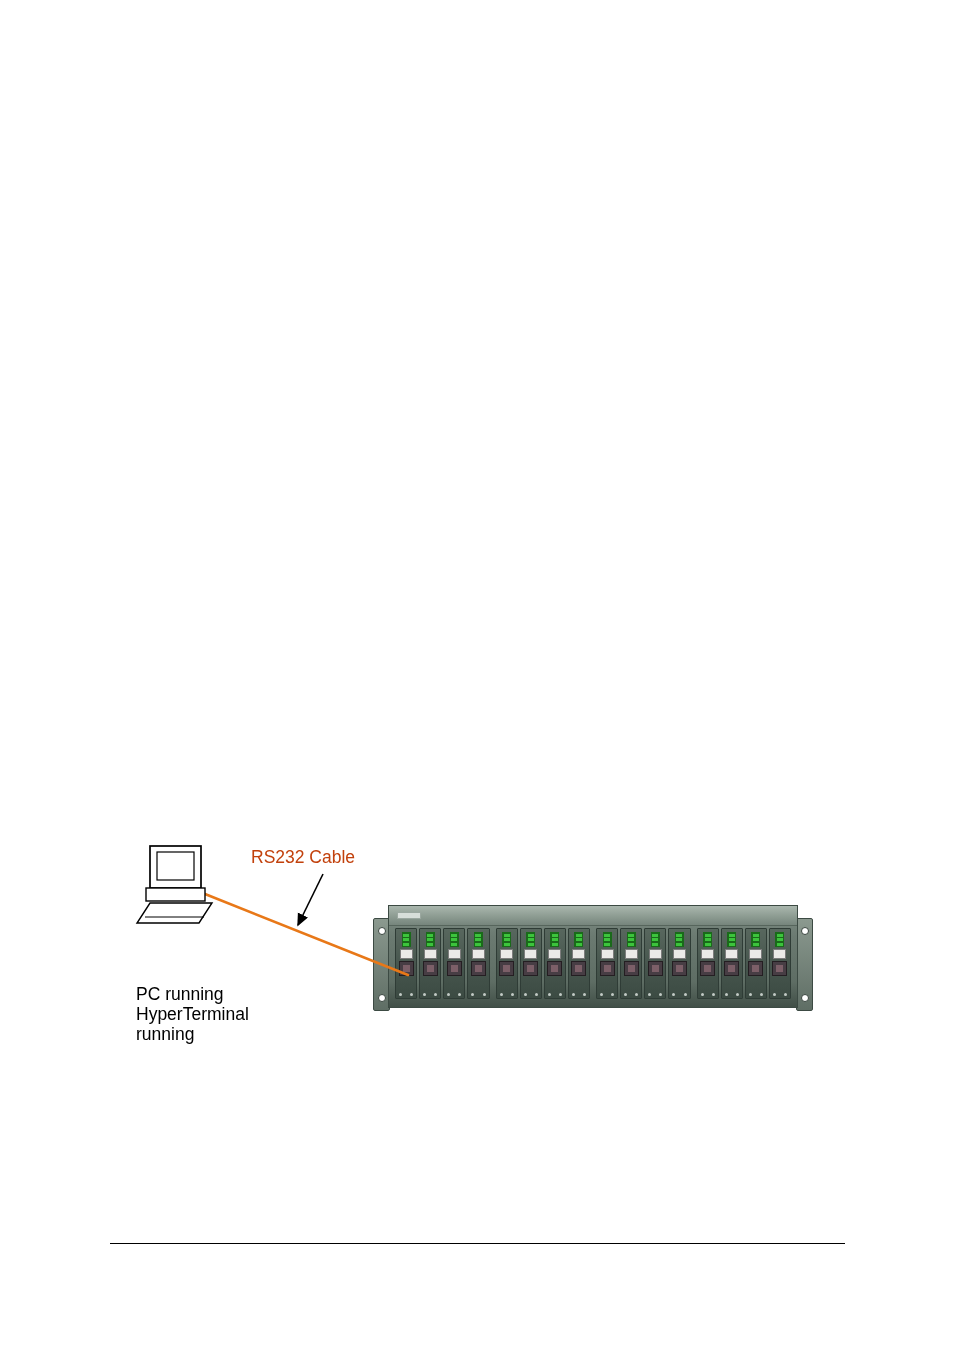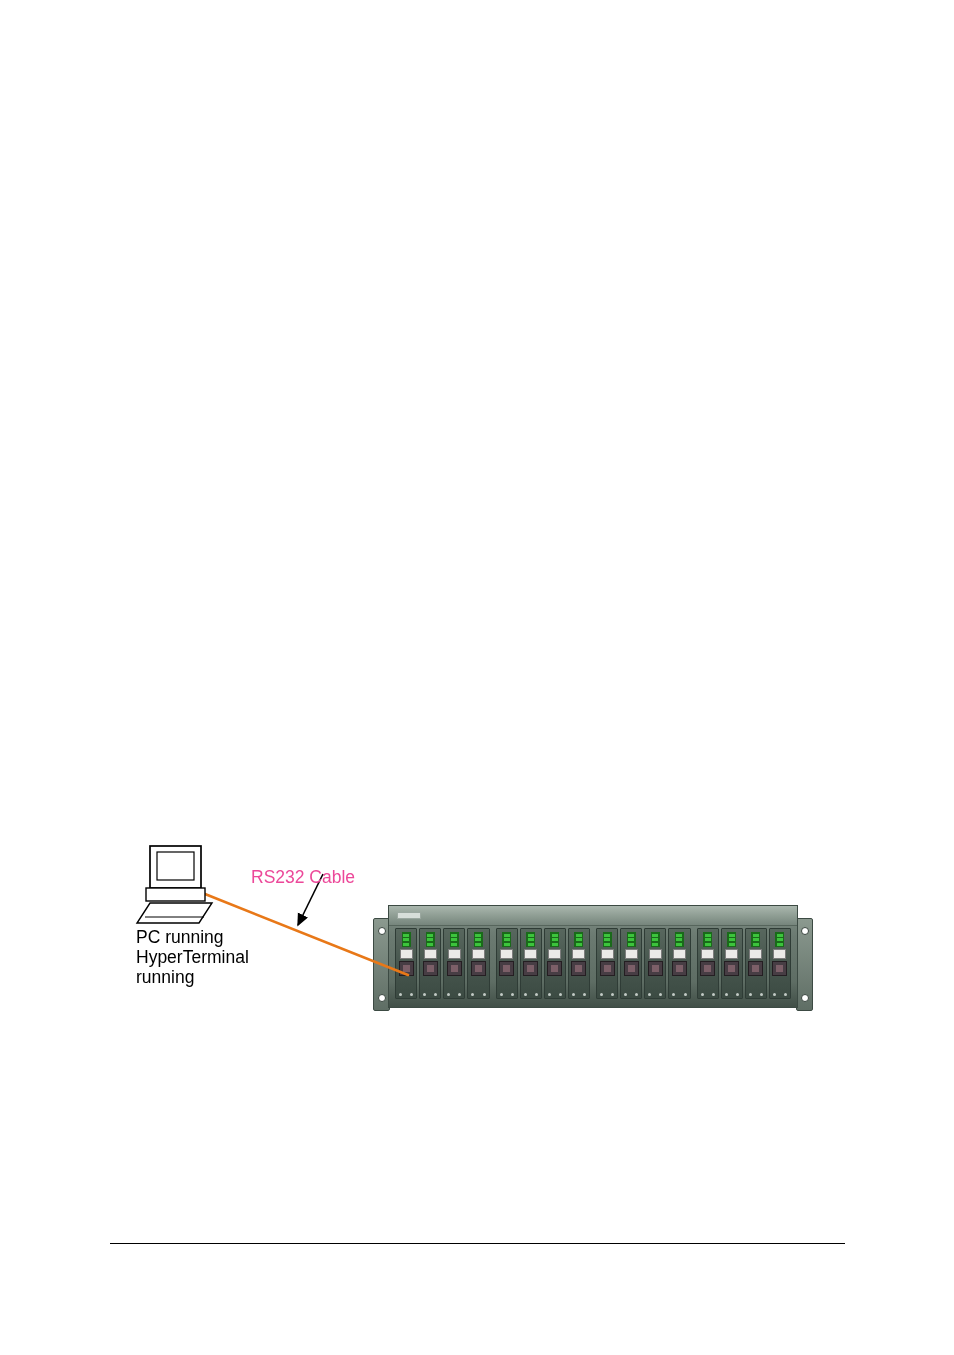--- a/index.html
+++ b/index.html
@@ -11,22 +11,22 @@
     --fiber_core:#7c5f68;
     --chassis_edge:#3c4a43;
   }
   *{margin:0;padding:0;box-sizing:border-box}
   html,body{background:#ffffff}
   body{font-family:"Liberation Sans", sans-serif;}
   .page{position:relative;width:954px;height:1355px;background:#ffffff;overflow:hidden;}
 
   .diagram-svg{position:absolute;left:0;top:0;width:954px;height:1355px;pointer-events:none;z-index:5;}
 
-  .rs232-label{position:absolute;left:251px;top:867px;font-size:17.5px;color:#ec4899;z-index:6;}
-  .pc-caption{position:absolute;left:136px;top:927px;font-size:17.5px;line-height:20px;color:#000;z-index:6;}
+  .rs232-label{position:absolute;left:251px;top:847px;font-size:17.5px;color:#c2410c;z-index:6;}
+  .pc-caption{position:absolute;left:136px;top:984px;font-size:17.5px;line-height:20px;color:#000;z-index:6;}
 
   
   .chassis{position:absolute;left:373px;top:905px;width:440px;height:106px;z-index:2;}
   .ear{position:absolute;top:13px;width:17px;height:93px;
        background:linear-gradient(180deg,#8b998f,#5f6e65);
        border:1px solid var(--chassis_edge);border-radius:2px;}
   .ear.left{left:0;}
   .ear.right{right:0;}
   .hole{position:absolute;left:4px;width:8px;height:8px;border-radius:50%;
         background:#ffffff;border:1px solid #39453f;}

